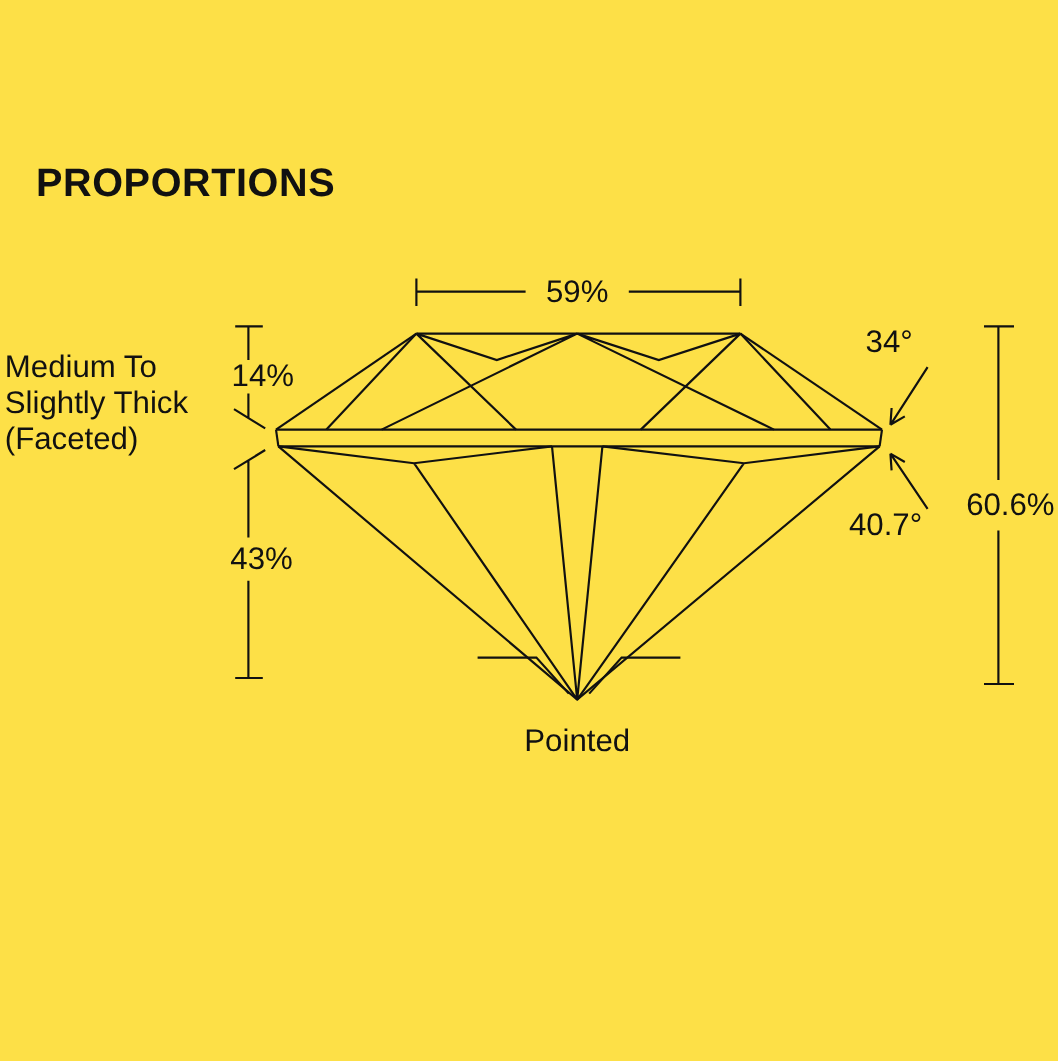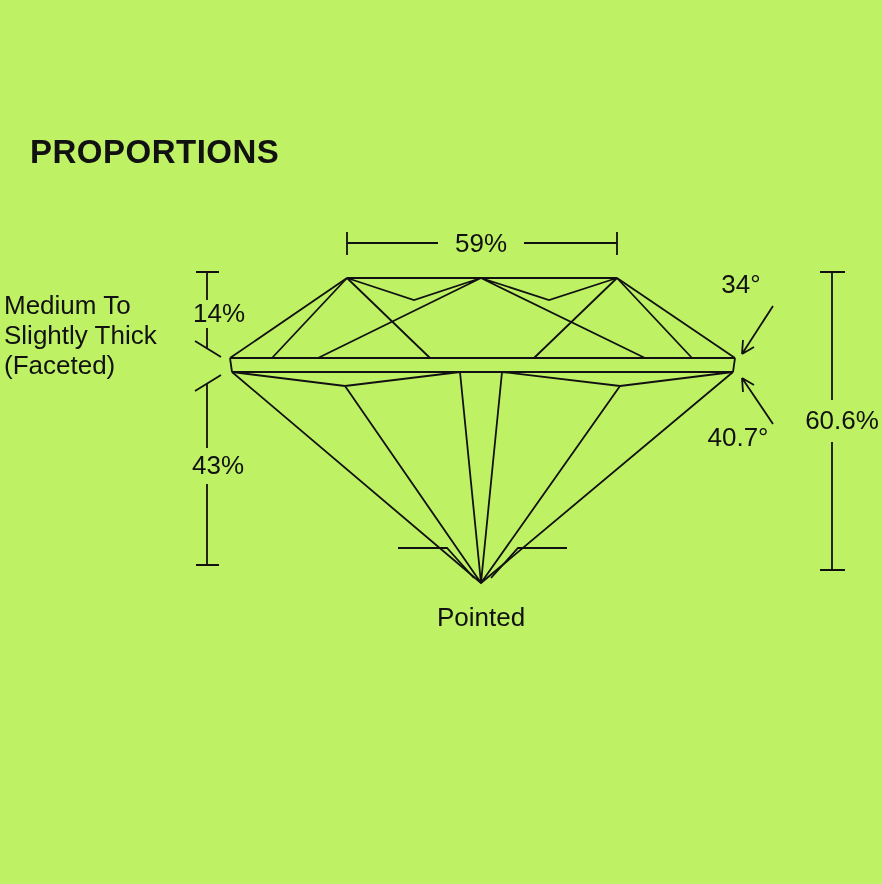--- a/index.html
+++ b/index.html
@@ -4,21 +4,21 @@
 <style>
   html, body {
     margin: 0;
     padding: 0;
     background: #ffffff;
   }
   .canvas {
     position: relative;
     width: 882px;
     height: 884px;
-    background: #bef264;
+    background: #fde047;
     overflow: hidden;
     font-family: "Liberation Sans", sans-serif;
   }
   svg {
     display: block;
   }
   .line {
     fill: none;
     stroke: #111111;
     stroke-width: 1.8;

